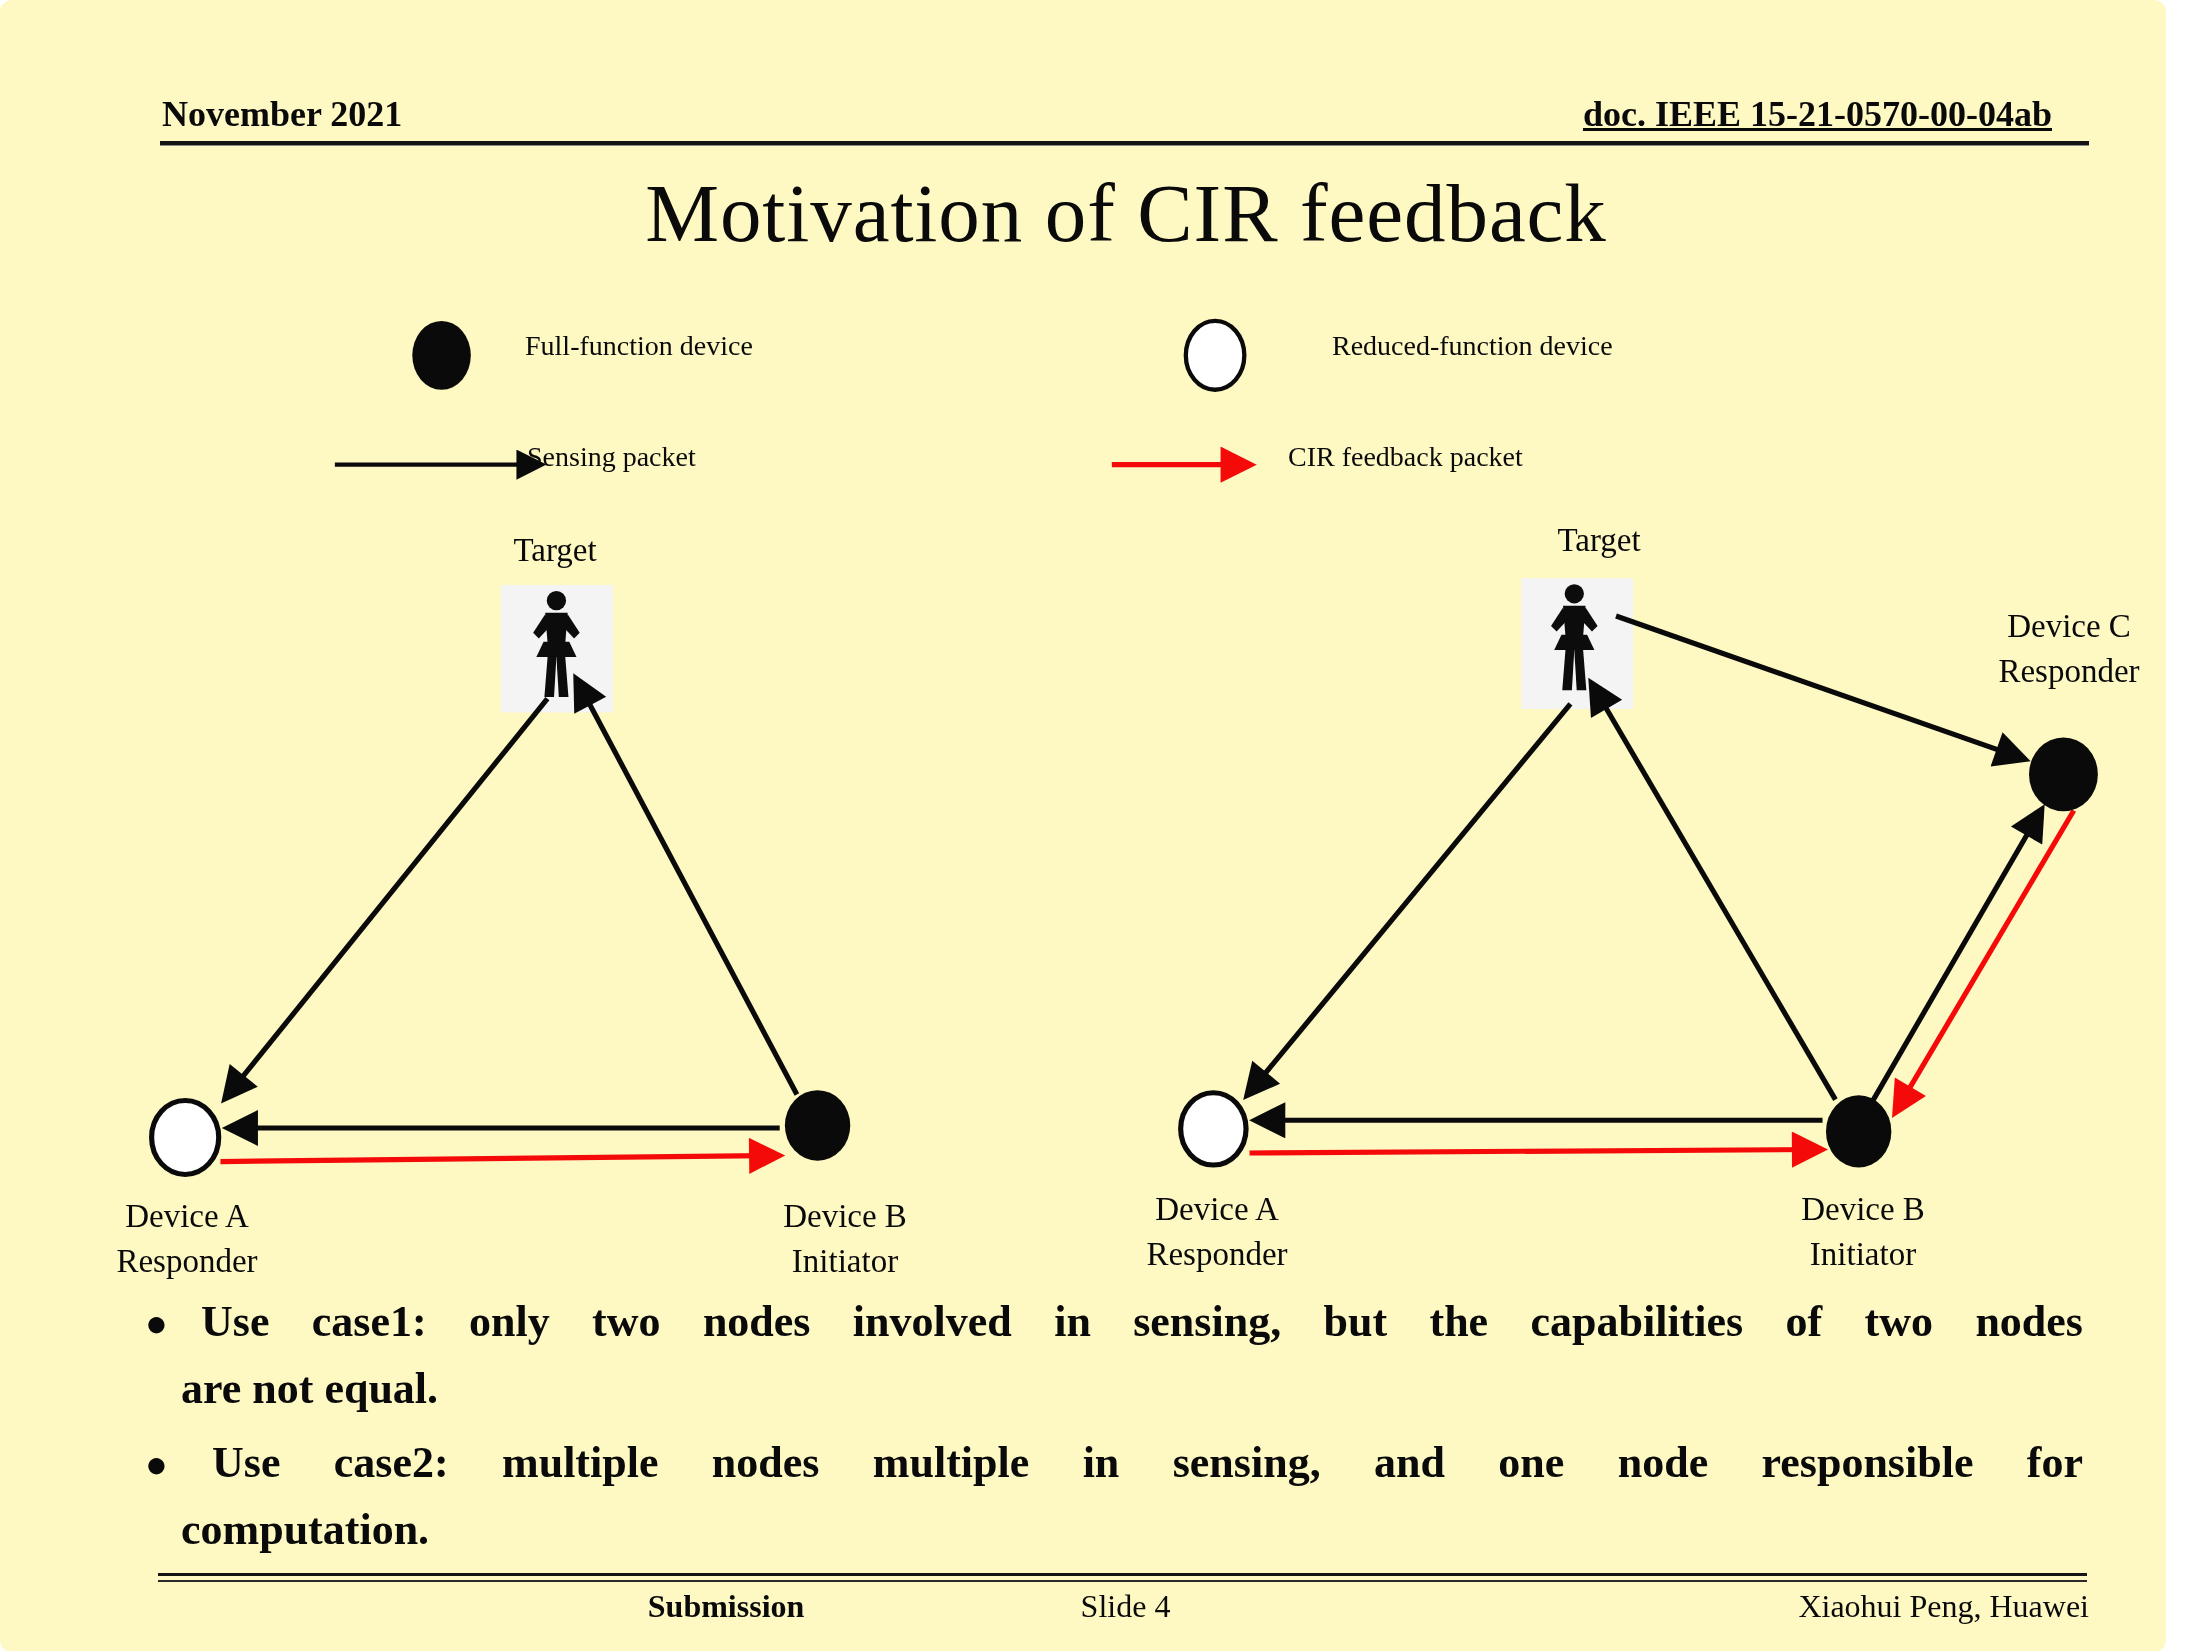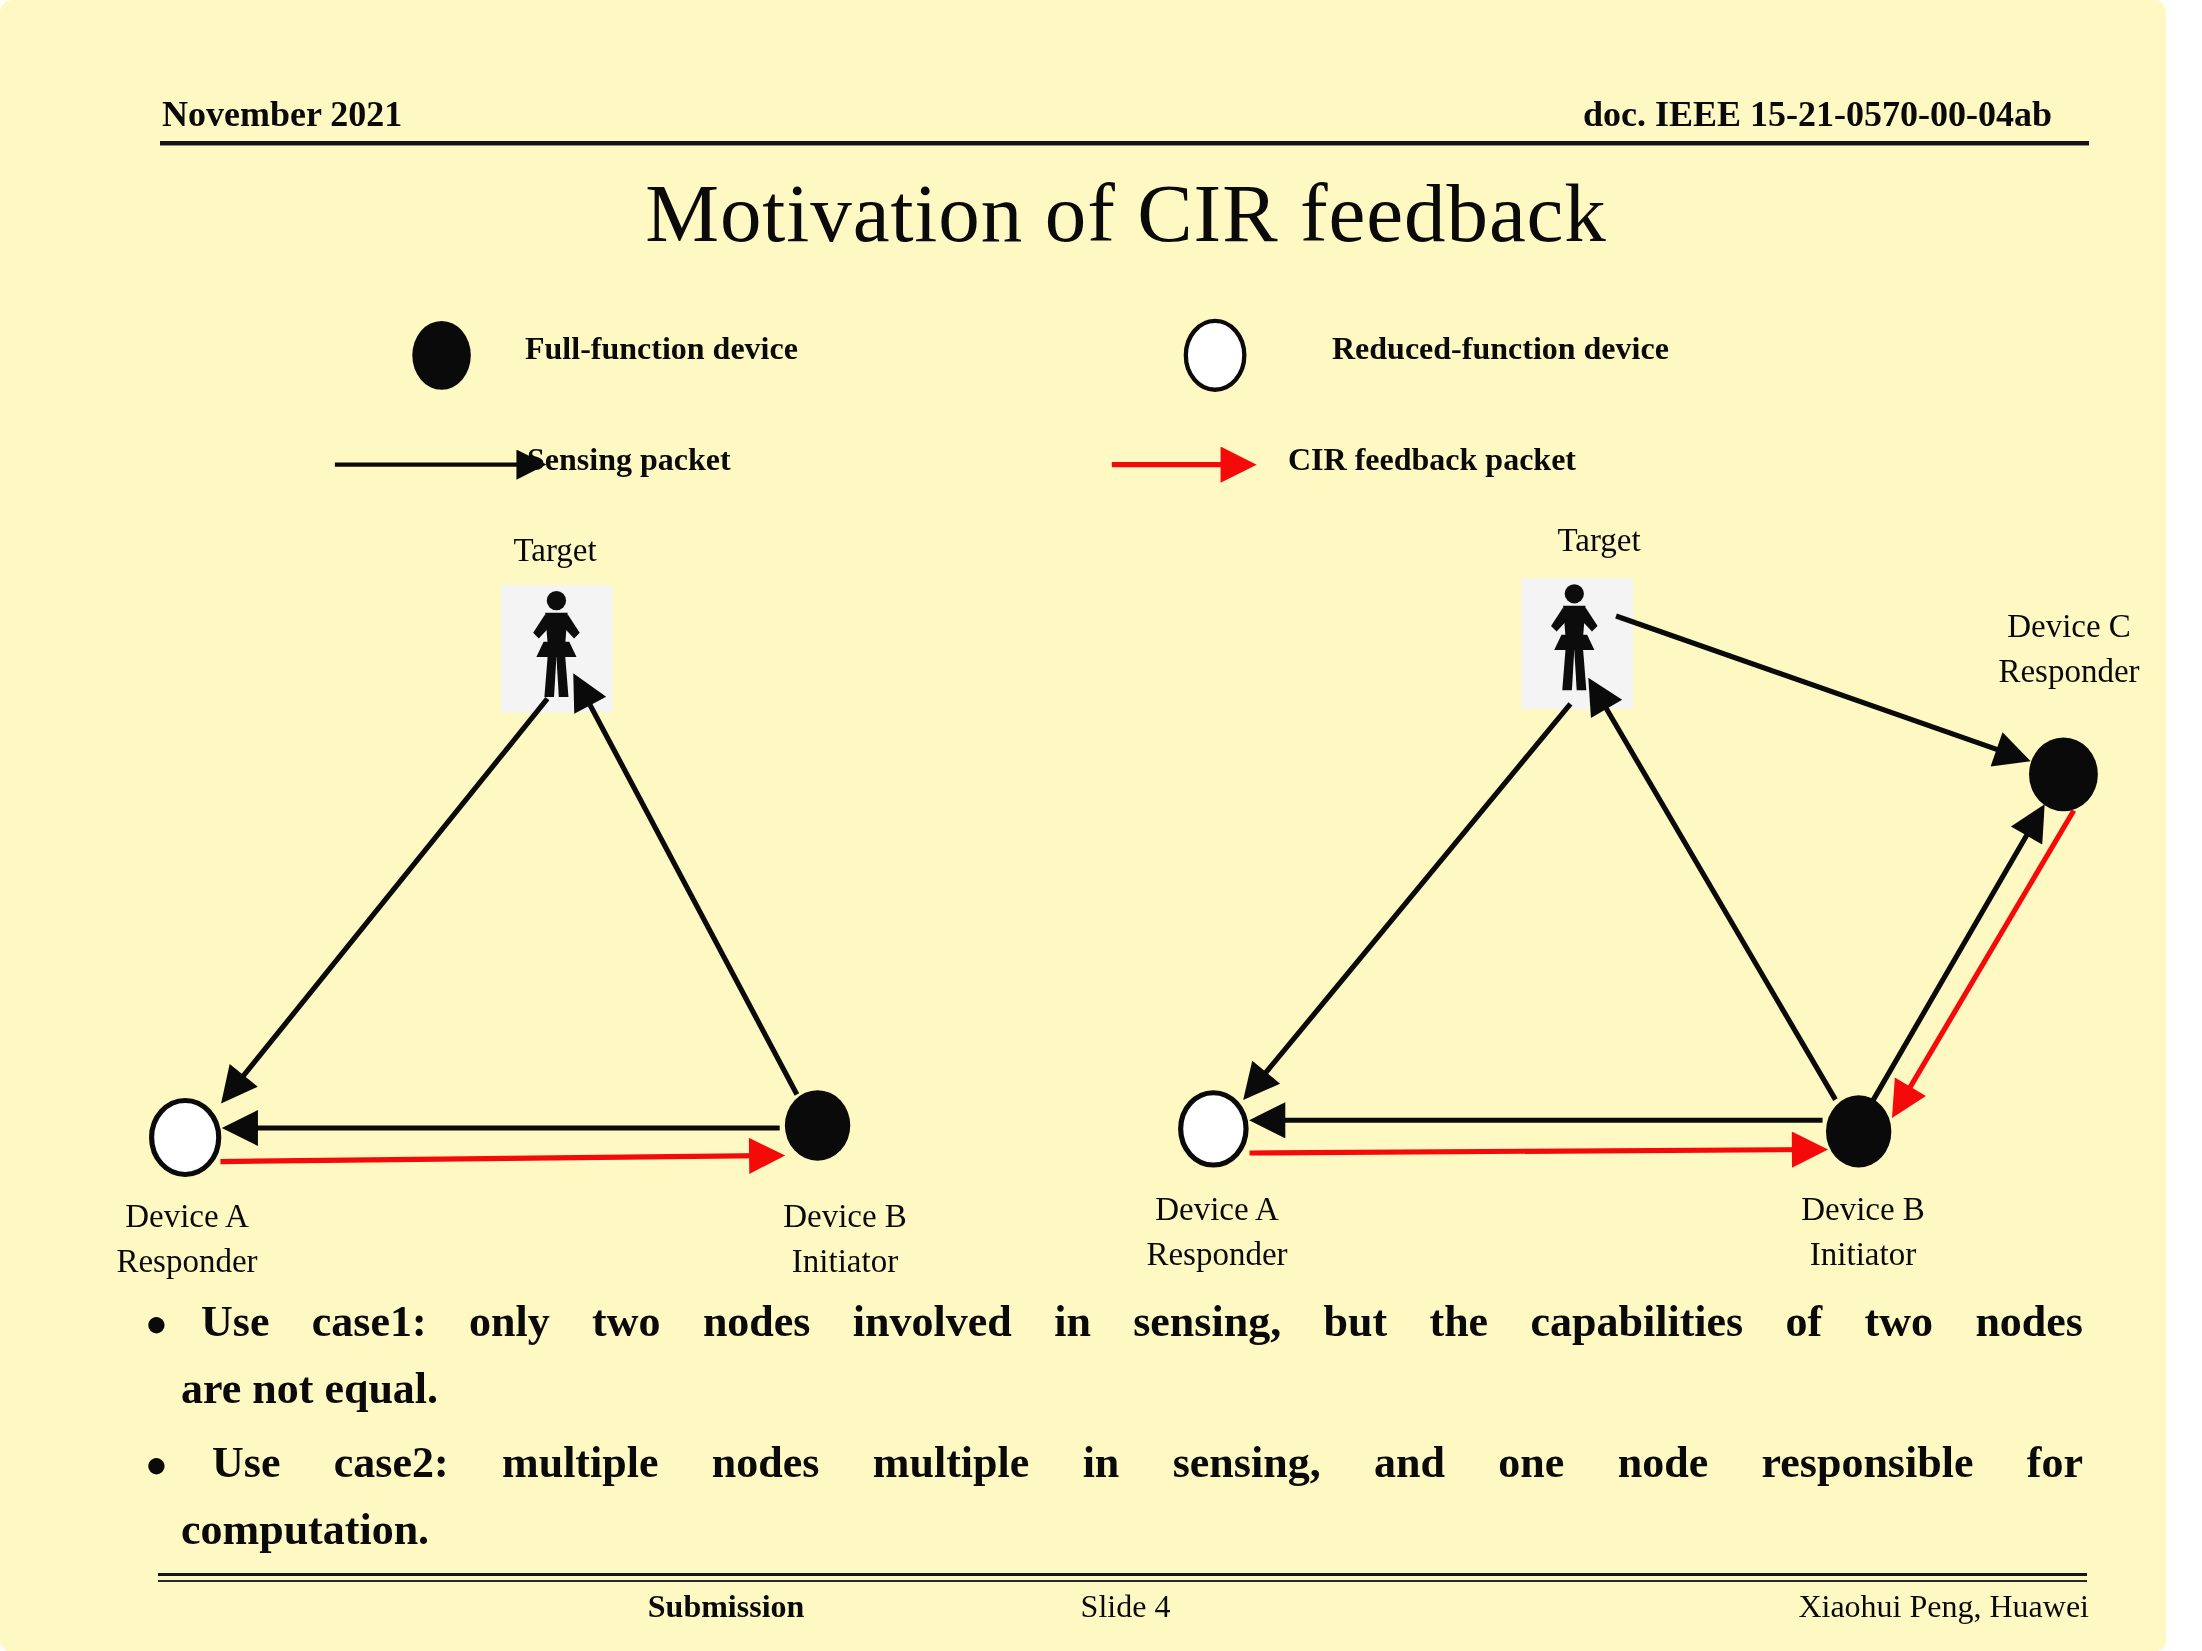--- a/index.html
+++ b/index.html
@@ -2,26 +2,26 @@
 <html style="font-size:13.8px"><head>
 <meta charset="utf-8">
 <style>
   html,body{margin:0;padding:0;background:#ffffff;}
   #slide{position:relative;width:2166px;height:1652px;background:#fef9c3;overflow:hidden;
          font-family:"Liberation Serif","DejaVu Serif",serif;color:#0a0a0a;border-radius:12px;}
   .abs{position:absolute;}
   
   .hdr-text{top:93px;font-weight:bold;font-size:36px;white-space:nowrap;}
   #hdr-left{left:162px;}
-  #hdr-right{right:114px;}
+  #hdr-right{right:114px;text-decoration:underline;}
   .hdr-rule{left:160px;width:1929px;top:141px;height:4.3px;background:#141414;border-bottom:1.7px solid #8d8d8d;}
   
   #title{left:163px;width:1926px;top:165px;text-align:center;font-weight:normal;font-size:83px;letter-spacing:0.9px;}
   
-  .legend-label{font-weight:bold;font-size:32px;white-space:nowrap;}
+  .legend-label{font-weight:normal;font-size:28px;white-space:nowrap;}
   
   .dlabel{font-size:33px;line-height:45px;text-align:center;white-space:nowrap;transform:translateX(-50%);}
   
   #bullets{left:145px;width:1938px;top:1289px;font-weight:bold;font-size:44px;line-height:66px;}
   .jline{text-align:justify;text-align-last:justify;}
   .jline > span{display:inline;}
   .bullet-marker{font-size:38px;margin-right:1.7px;}
   .cont-line{padding-left:36px;text-align:left;}
   .bullet-block + .bullet-block{margin-top:7.7px;}
   

